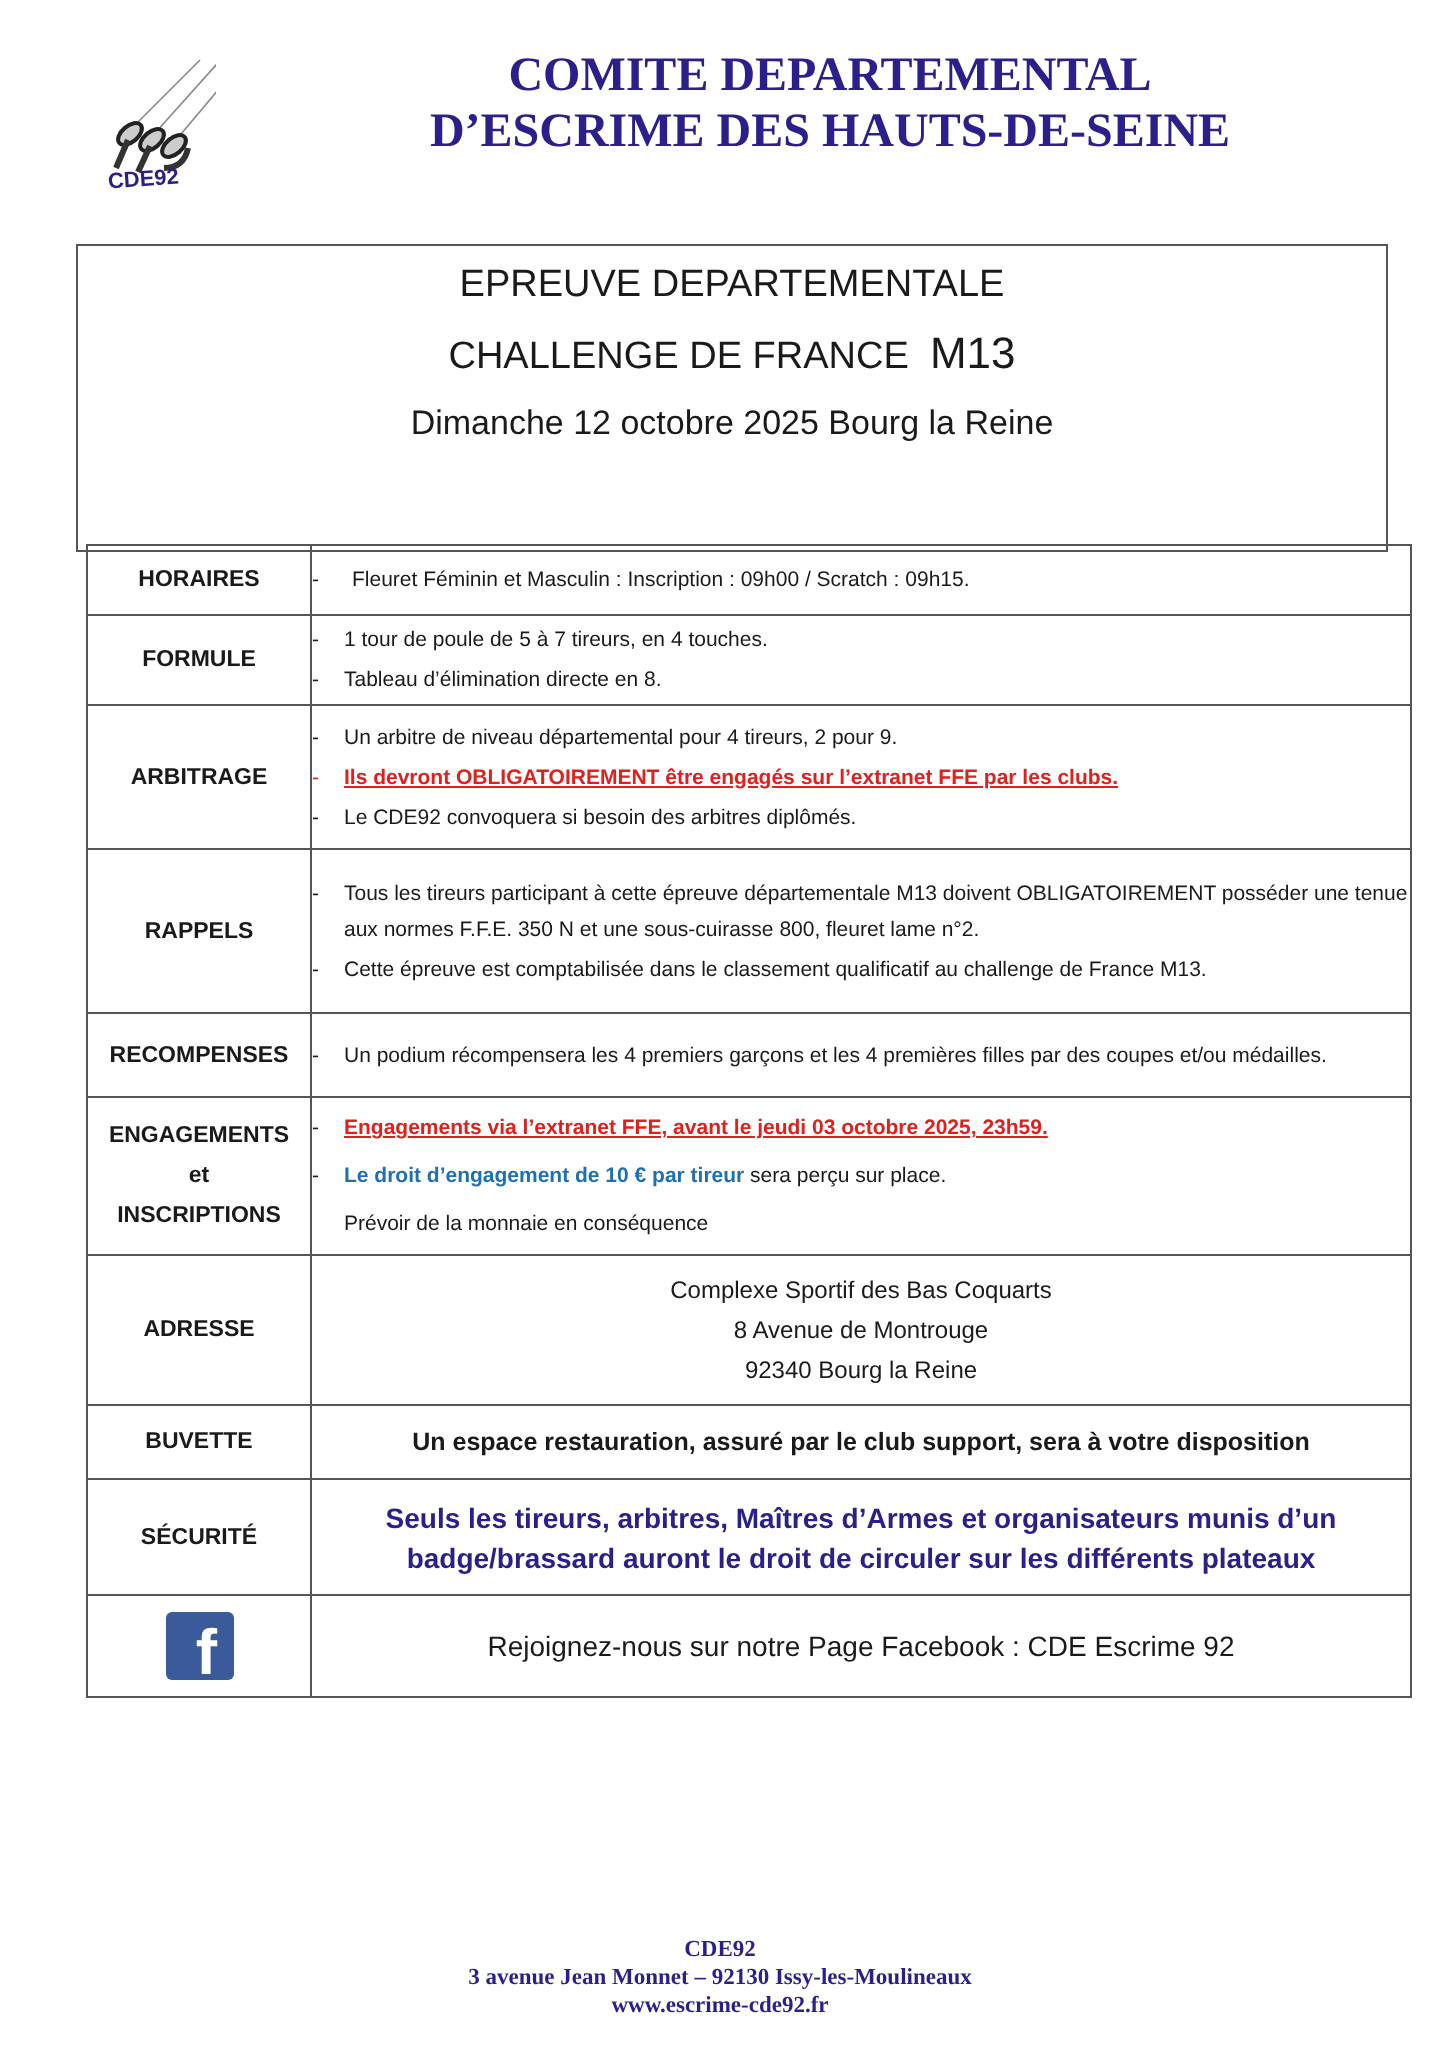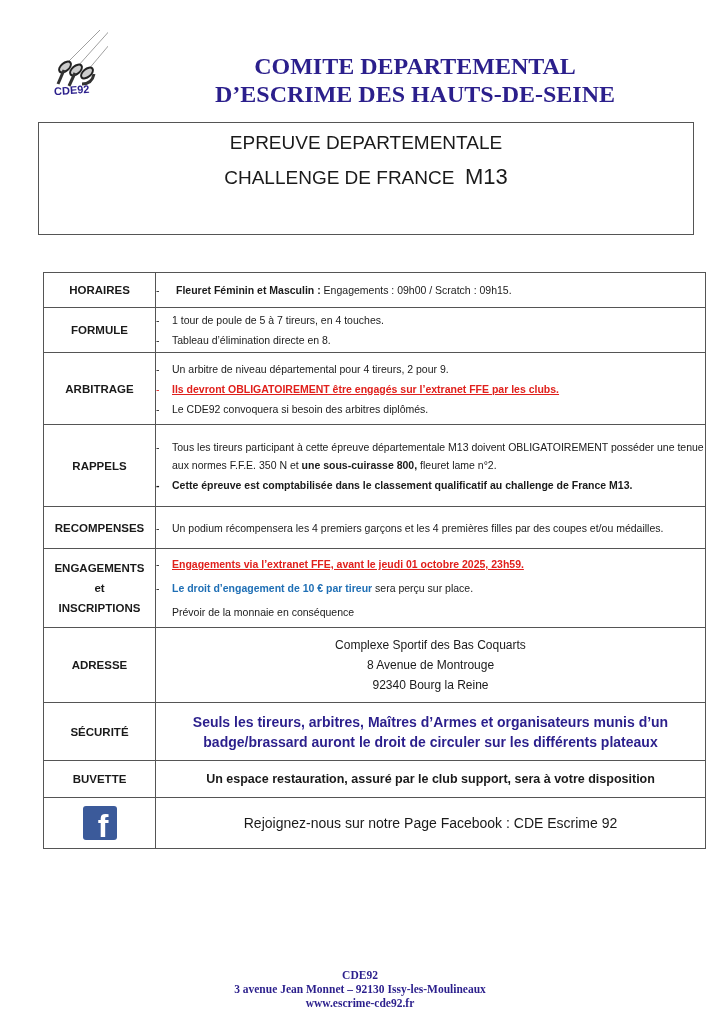--- a/index.html
+++ b/index.html
@@ -1,34 +1,34 @@
 <!DOCTYPE html>
 <html><head>
 <meta charset="utf-8">
 <style>
   html, body { margin:0; padding:0; background:#ffffff; }
   body { width:724px; height:1024px; position:relative; overflow:hidden; font-family:"Liberation Sans", sans-serif; color:#1a1a1a; }
   .logo { position:absolute; left:38px; top:22px; width:70px; height:70px; }
   .logo-text { position:absolute; left:54px; top:84px; font-family:"Liberation Sans", sans-serif; font-weight:bold; font-size:11px; color:#2b1f8c; letter-spacing:0px; transform:rotate(-4deg); }
-  .org-title { position:absolute; left:150px; top:52px; width:530px; text-align:center; font-family:"Liberation Serif", serif; font-weight:bold; color:#2b1f8c; font-size:24px; line-height:28px; }
-  .event-box { position:absolute; left:38px; top:122px; width:656px; height:113px; border:1px solid #555; box-sizing:border-box; text-align:center; font-family:"Liberation Sans", sans-serif; color:#1a1a1a; }
+  .org-title { position:absolute; left:150px; top:24px; width:530px; text-align:center; font-family:"Liberation Serif", serif; font-weight:bold; color:#2b1f8c; font-size:24px; line-height:28px; }
+  .event-box { position:absolute; left:38px; top:122px; width:656px; height:154px; border:1px solid #555; box-sizing:border-box; text-align:center; font-family:"Liberation Sans", sans-serif; color:#1a1a1a; }
   .event-box .l1 { font-size:19px; margin-top:6px; line-height:28px; }
   .event-box .l2 { font-size:19px; line-height:40px; }
   .event-box .l2 .m13 { font-size:22px; }
   .event-box .l3 { font-size:22px; line-height:32px; }
   .event-box .l4 { font-size:17px; line-height:26px; }
   table.info { position:absolute; left:43px; top:272px; width:663px; border-collapse:collapse; font-family:"Liberation Sans", sans-serif; font-size:10.5px; color:#1a1a1a; }
   table.info td { border:1px solid #555; vertical-align:middle; padding:0; }
   td.lab { width:111px; text-align:center; font-weight:bold; font-size:11.5px; line-height:20px; }
   td.val { padding-left:16px; padding-right:6px; }
   .item { position:relative; padding-left:16px; line-height:18px; margin:2px 0; }
   .item .dash { position:absolute; left:0; top:0; }
   .red { color:#e0201c; font-weight:bold; text-decoration:underline; }
   .blue { color:#1f6fb5; font-weight:bold; }
-  .b { font-weight:bold; }
+  .b { font-weight:normal; }
   .purple { color:#2b1f8c; font-weight:bold; font-size:14px; line-height:20px; text-align:center; }
   .buv { font-weight:bold; font-size:12.5px; text-align:center; }
   .fb-text { font-size:14px; text-align:center; }
   .addr { text-align:center; font-size:12px; line-height:20px; }
   .fb-icon { display:inline-block; width:34px; height:34px; background:#3b5a9a; border-radius:3px; color:#fff; font-family:"Liberation Sans", sans-serif; font-weight:bold; font-size:32px; line-height:40px; text-align:right; box-sizing:border-box; padding-right:8px; overflow:hidden; vertical-align:middle; }
   .footer { position:absolute; left:180px; top:968px; width:360px; text-align:center; font-family:"Liberation Serif", serif; font-weight:bold; color:#2b1f8c; font-size:11.5px; line-height:14px; }
   .footer a { color:#2b1f8c; }
 </style>
 </head>
 <body>
@@ -49,28 +49,29 @@
 <div class="logo-text">CDE92</div>
 
 <div class="org-title">
   <div>COMITE DEPARTEMENTAL</div>
   <div>D’ESCRIME DES HAUTS-DE-SEINE</div>
 </div>
 
 <div class="event-box">
   <div class="l1">EPREUVE DEPARTEMENTALE</div>
   <div class="l2"><span>CHALLENGE DE FRANCE</span>&nbsp; <span class="m13">M13</span></div>
+  <div class="l4">Dimanche 12 octobre 2025 Bourg la Reine</div>
 </div>
 
 <table class="info">
   <tbody>
       <tr style="height:35px">
     <td class="lab">HORAIRES</td>
     <td class="val">
-      <div class="item" style="padding-left:20px"><span class="dash">-</span><span class="b">Fleuret Féminin et Masculin :</span><span> Engagements : 09h00 / Scratch : 09h15.</span></div>
+      <div class="item" style="padding-left:20px"><span class="dash">-</span><span class="b">Fleuret Féminin et Masculin :</span><span> Inscription : 09h00 / Scratch : 09h15.</span></div>
     </td>
   </tr>
   <tr style="height:45px">
     <td class="lab">FORMULE</td>
     <td class="val">
       <div class="item"><span class="dash">-</span><span>1 tour de poule de 5 à 7 tireurs, en 4 touches.</span></div>
       <div class="item"><span class="dash">-</span><span>Tableau d’élimination directe en 8.</span></div>
     </td>
   </tr>
   <tr style="height:72px">
@@ -94,40 +95,40 @@
       <div class="item"><span class="dash">-</span><span>Un podium récompensera les 4 premiers garçons et les 4 premières filles par des coupes et/ou médailles.</span></div>
     </td>
   </tr>
   <tr style="height:79px">
     <td class="lab">
       <div>ENGAGEMENTS</div>
       <div>et</div>
       <div>INSCRIPTIONS</div>
     </td>
     <td class="val">
-      <div class="item" style="line-height:22px"><span class="dash">-</span><span class="red">Engagements via l’extranet FFE, avant le jeudi 01 octobre 2025, 23h59.</span></div>
+      <div class="item" style="line-height:22px"><span class="dash">-</span><span class="red">Engagements via l’extranet FFE, avant le jeudi 03 octobre 2025, 23h59.</span></div>
       <div class="item" style="line-height:22px"><span class="dash">-</span><span class="blue">Le droit d’engagement de 10 € par tireur</span><span> sera perçu sur place.</span></div>
       <div class="item" style="line-height:22px"><span>Prévoir de la monnaie en conséquence</span></div>
     </td>
   </tr>
   <tr style="height:75px">
     <td class="lab">ADRESSE</td>
     <td class="val addr">
       <div>Complexe Sportif des Bas Coquarts</div>
       <div>8 Avenue de Montrouge</div>
       <div>92340 Bourg la Reine</div>
     </td>
   </tr>
+  <tr style="height:37px">
+    <td class="lab">BUVETTE</td>
+    <td class="val buv">Un espace restauration, assuré par le club support, sera à votre disposition</td>
+  </tr>
   <tr style="height:58px">
     <td class="lab">SÉCURITÉ</td>
     <td class="val purple">Seuls les tireurs, arbitres, Maîtres d’Armes et organisateurs munis d’un badge/brassard auront le droit de circuler sur les différents plateaux</td>
-  </tr>
-  <tr style="height:37px">
-    <td class="lab">BUVETTE</td>
-    <td class="val buv">Un espace restauration, assuré par le club support, sera à votre disposition</td>
   </tr>
   <tr style="height:51px">
     <td class="lab">
       <span class="fb-icon">f</span>
     </td>
     <td class="val fb-text">Rejoignez-nous sur notre Page Facebook :  CDE Escrime 92</td>
   </tr>
 </tbody>
   </table>
 

